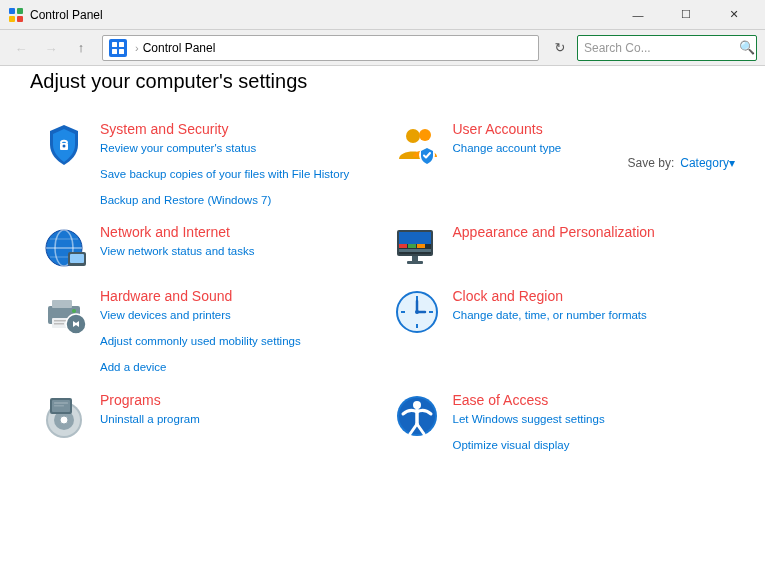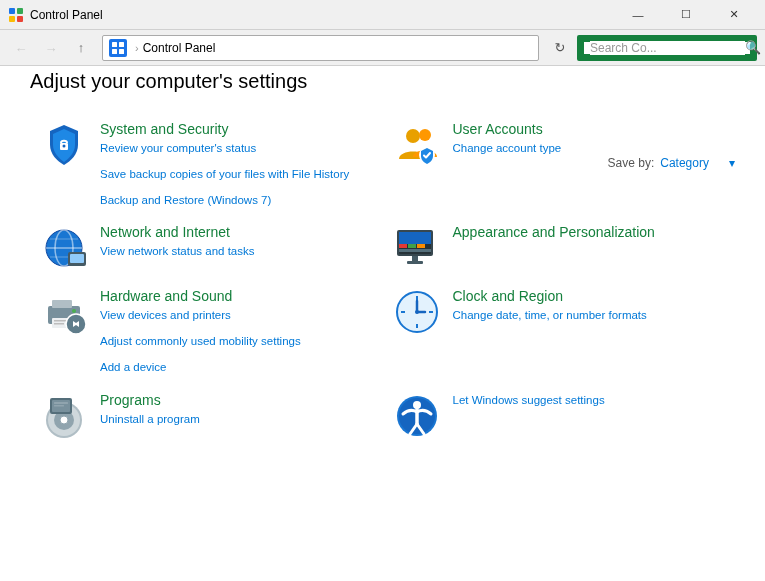--- a/index.html
+++ b/index.html
@@ -116,21 +116,21 @@
       display: flex;
       align-items: center;
       justify-content: center;
       color: #555;
       font-size: 13px;
     }
 
     .search-box {
       width: 180px;
       height: 26px;
-      border: 7px solid #15803d;
+      border: 1px solid #15803d;
       background: #fff;
       display: flex;
       align-items: center;
       padding: 0 6px;
       border-radius: 2px;
     }
     .search-input {
       border: none;
       outline: none;
       flex: 1;
@@ -164,21 +164,21 @@
       gap: 6px;
       font-size: 12px;
       color: #333;
     }
     .view-by-label { color: #555; }
     .view-by-value {
       color: #0078d7;
       cursor: pointer;
       display: flex;
       align-items: center;
-      gap: 20px;
+      gap: 0;
     }
 
     .categories-grid {
       display: grid;
       grid-template-columns: 1fr 1fr;
       gap: 0;
       margin-top: 10px;
     }
 
     .category-item {
@@ -195,21 +195,21 @@
       flex-shrink: 0;
       display: flex;
       align-items: center;
       justify-content: center;
     }
 
     .category-content { flex: 1; }
 
     .category-title {
       font-size: 14px;
-      color: #15803d;
+      color: #ef4444;
       font-weight: 400;
       cursor: pointer;
       margin-bottom: 3px;
     }
 
     .category-links {
       display: flex;
       flex-direction: column;
       gap: 10px;
     }
@@ -460,21 +460,23 @@
             <line x1="24" y1="17" x2="24" y2="32" stroke="white" stroke-width="3.5" stroke-linecap="round"></line>
 
             <path d="M10 22 Q17 16 24 20" stroke="white" stroke-width="3" fill="none" stroke-linecap="round"></path>
             <path d="M38 22 Q31 16 24 20" stroke="white" stroke-width="3" fill="none" stroke-linecap="round"></path>
 
             <line x1="24" y1="32" x2="17" y2="42" stroke="white" stroke-width="3" stroke-linecap="round"></line>
             <line x1="24" y1="32" x2="31" y2="42" stroke="white" stroke-width="3" stroke-linecap="round"></line>
           </svg>
         </div>
         <div class="category-content">
+          <div class="category-title">Ease of Access</div>
           <div class="category-links">
             <span class="category-link">Let Windows suggest settings</span>
+            <span class="category-link">Optimize visual display</span>
           </div>
         </div>
       </div>
 
     </div>
   </div>
 </div>
 
 </body></html>

